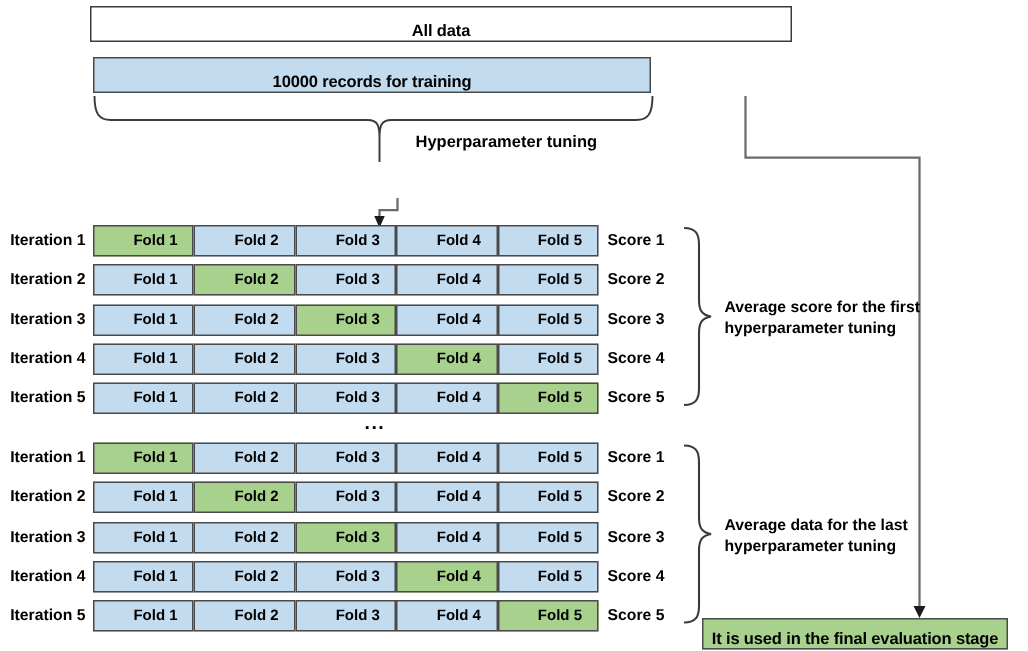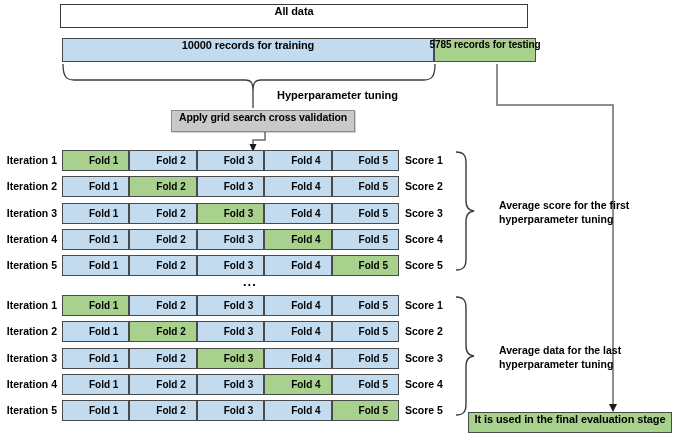--- a/index.html
+++ b/index.html
@@ -16,21 +16,21 @@
     height: 434px;
     background: #ffffff;
     overflow: hidden;
   }
   .abs { position: absolute; }
 
   
   .box {
     box-sizing: border-box;
     display: flex;
-    align-items: flex-start;
+    align-items: flex-end;
     justify-content: center;
     font-weight: bold;
     color: #000000;
     letter-spacing: -0.1px;
     white-space: nowrap;
   }
   .box-white {
     background: #ffffff;
     border: 1.2px solid #3b3b3b;
   }
@@ -87,21 +87,20 @@
     white-space: nowrap;
   }
 
   .caption {
     position: absolute;
     font-size: 10.5px;
     font-weight: bold;
     color: #000;
     line-height: 14px;
     white-space: pre-line;
-    margin-left: 16px;
   }
   .inline-label {
     position: absolute;
     font-size: 11px;
     font-weight: bold;
     color: #000;
     white-space: nowrap;
   }
   .ellipsis {
     position: absolute;
@@ -145,29 +144,23 @@
              C466,411 464,415 456,415" fill="none" stroke="#3b3b3b" stroke-width="1.4"></path>
   </svg>
 
   <div class="abs box box-white" style="left:60px; top:4px; width:468px; height:24px; font-size:11px;">
     <span>All data</span>
   </div>
 
   <div class="abs box box-blue" style="left:62px; top:38px; width:372px; height:24px; font-size:11px;">
     <span>10000 records for training</span>
   </div>
-  <div class="abs box box-green" style="left:434px; top:38px; width:102px; height:24px; font-size:10px;">
-    <span>5785 records for testing</span>
-  </div>
 
   <div class="inline-label" style="left:277px; top:89px;">Hyperparameter tuning</div>
 
-  <div class="abs box box-grey" style="left:171px; top:110px; width:184px; height:22px; font-size:10.5px;">
-    <span>Apply grid search cross validation</span>
-  </div>
 
   <div id="blocks-host">
       <div class="abs" style="left: 0px; top: 0px;">
         <div class="iter-label" style="left: 0px; top: 150px; width: 57px;">Iteration 1</div>
         <div class="abs fold-row" style="left: 62px; top: 150px; width: 337px;">
           <div class="fold-cell green" style="left: 0px; width: 67.4px;">Fold 1</div>
           <div class="fold-cell blue" style="left: 67.4px; width: 67.4px;">Fold 2</div>
           <div class="fold-cell blue" style="left: 134.8px; width: 67.4px;">Fold 3</div>
           <div class="fold-cell blue" style="left: 202.2px; width: 67.4px;">Fold 4</div>
           <div class="fold-cell blue" style="left: 269.6px; width: 67.4px;">Fold 5</div>

